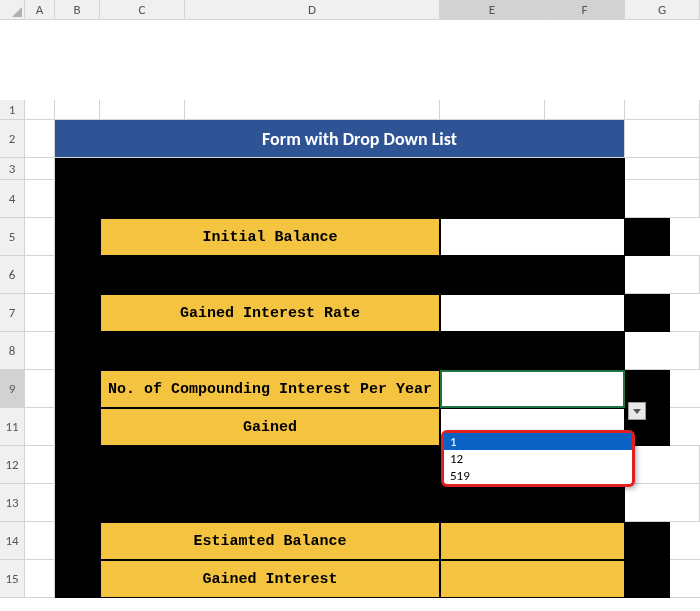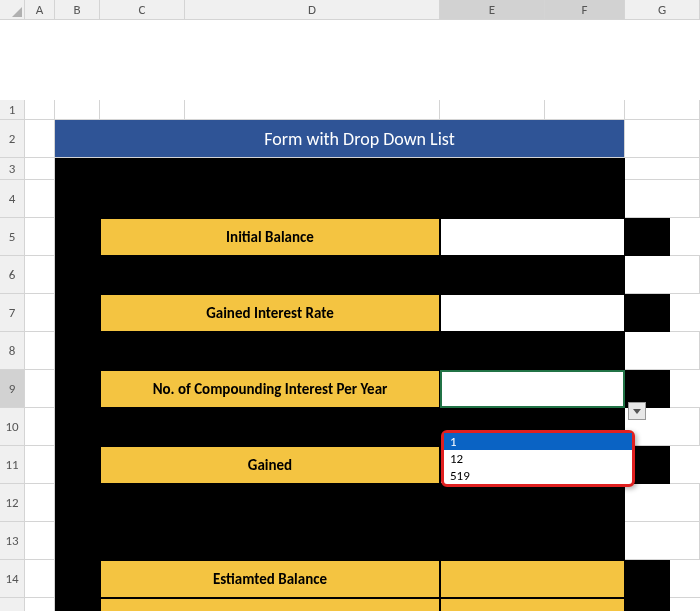--- a/index.html
+++ b/index.html
@@ -74,31 +74,32 @@
       justify-content: center;
     }
     .wA { width: 30px; } .wB { width: 45px; } .wC { width: 85px; }
     .wD { width: 255px; } .wE { width: 105px; } .wF { width: 80px; }
     .wG { width: 75px; }
     .black { background: #000; }
     .black.c { border-color: #000; }
     .title-bar {
       background: #2f5496;
       color: #fff;
-      font-weight: normal;
+      font-weight: bold;
       font-size: 18px;
       width: 570px;
       padding-left: 40px;
     }
     .label-cell {
       background: #f4c441;
       color: #000;
       font-weight: bold;
       font-size: 15px;
       border: 1px solid #000;
+      font-family: Liberation Mono, monospace;
     }
     .input-cell {
       background: #fff;
       border: 1px solid #000;
     }
     .selected-cell {
       border: 2px solid #217346;
     }
     .dropdown-btn {
       position: absolute;
@@ -220,26 +221,20 @@
   <div class="row">
     <div class="rh sel">9</div>
     <div class="c wA"></div>
     <div class="c black wB"></div>
     <div class="c label-cell" style="width:340px">No. of Compounding Interest Per Year</div>
     <div class="c input-cell selected-cell" style="width:185px; position:relative"></div>
     <div class="c black wB"></div>
     <div class="c wG"></div>
   </div>
 
-  <div class="row">
-    <div class="rh">10</div>
-    <div class="c wA"></div>
-    <div class="c black" style="width:570px"></div>
-    <div class="c wG"></div>
-  </div>
 
   <div class="row">
     <div class="rh">11</div>
     <div class="c wA"></div>
     <div class="c black wB"></div>
     <div class="c label-cell" style="width:340px">Gained</div>
     <div class="c input-cell" style="width:185px"></div>
     <div class="c black wB"></div>
     <div class="c wG"></div>
   </div>

